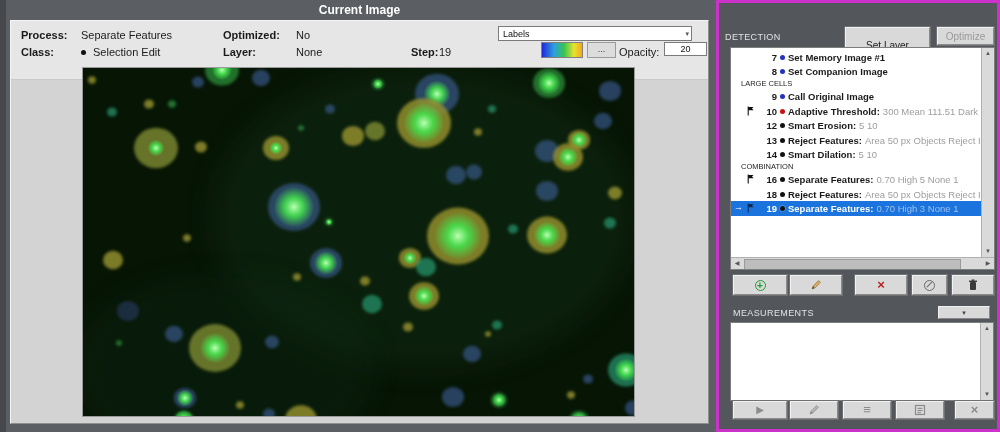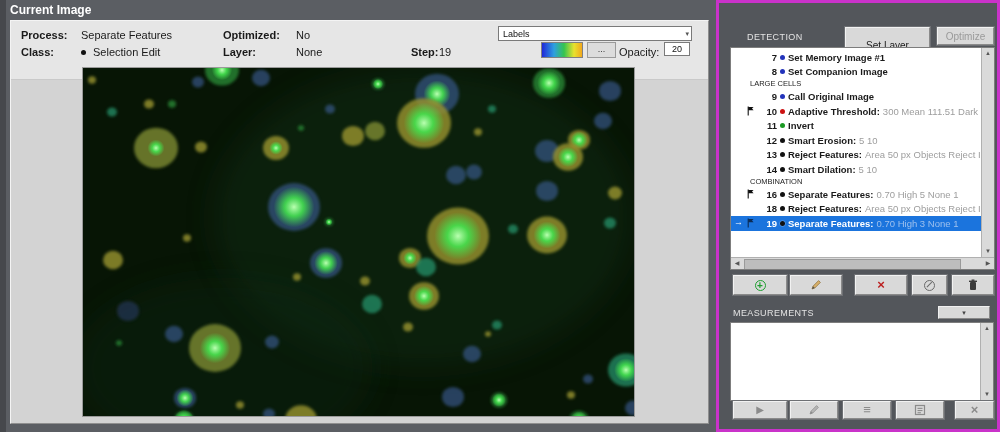--- a/index.html
+++ b/index.html
@@ -1,30 +1,30 @@
 <!DOCTYPE html>
 <html><head>
 <meta charset="utf-8">
 <style>
   html,body{margin:0;padding:0}
   body{width:1000px;height:432px;background:#5b5e63;font-family:"Liberation Sans",sans-serif;position:relative;overflow:hidden;-webkit-font-smoothing:antialiased}
   .edge-strip{position:absolute;left:0;top:0;width:6px;height:432px;background:#46484c}
 
   
-  .left-title{position:absolute;left:10px;top:0;width:699px;height:20px;color:#ffffff;font-weight:bold;font-size:12px;line-height:20px}
+  .left-title{position:absolute;left:10px;top:0;width:699px;height:20px;color:#ffffff;font-weight:bold;font-size:12px;text-align:center;line-height:20px}
   .left-panel{position:absolute;left:10px;top:20px;width:699px;height:404px;background:#d3d3d3;border-top:1px solid #f4f4f4;border-left:1px solid #f4f4f4;border-right:1px solid #8f8f8f;border-bottom:1px solid #8f8f8f;box-sizing:border-box}
   .toolbar{position:absolute;left:0;top:0;width:100%;height:58px;background:#e6e6e6;border-bottom:1px solid #c9c9c9}
   .tb-label{position:absolute;font-size:11px;font-weight:bold;color:#1a1a1a;white-space:nowrap}
   .tb-value{position:absolute;font-size:11px;color:#1a1a1a;white-space:nowrap}
   .class-dot{position:absolute;width:5px;height:5px;border-radius:50%;background:#111}
   .overlay-combo{position:absolute;left:487px;top:5px;width:194px;height:15px;background:#ffffff;border:1px solid #7a7a7a;font-size:9px;line-height:14px;padding-left:4px;box-sizing:border-box;color:#111}
   .overlay-combo .chev{position:absolute;right:2px;top:0;font-size:7px;color:#555;line-height:14px}
   .grad-swatch{position:absolute;left:530px;top:21px;width:40px;height:14px;border:1px solid #808080;background:linear-gradient(90deg,#1f28d8 0%,#2f9fe0 30%,#35c44f 55%,#e8e22f 80%,#f2a81d 100%)}
   .dots-btn{position:absolute;left:576px;top:21px;width:27px;height:14px;background:#dcdcdc;border:1px solid #9a9a9a;font-size:9px;text-align:center;line-height:12px;color:#333}
-  .opacity-input{position:absolute;left:653px;top:21px;width:26px;height:14px;background:#fff;border:1px solid #7a7a7a;font-size:9px;text-align:center;line-height:13px;color:#111;box-sizing:border-box}
+  .opacity-input{position:absolute;left:653px;top:21px;width:43px;height:14px;background:#fff;border:1px solid #7a7a7a;font-size:9px;text-align:center;line-height:13px;color:#111;box-sizing:border-box}
   .micro-image{position:absolute;left:71px;top:46px;width:551px;height:348px;border:1px solid #9a9a9a;background:#071505;box-sizing:content-box}
   .micro-image svg{display:block}
 
   
   .recipe-panel{position:absolute;left:716px;top:0;width:284px;height:432px;border:3px solid #ca32ca;background:#53565b;box-sizing:border-box}
   .recipe-title{position:absolute;left:0;top:1px;width:100%;text-align:center;color:#fff;font-weight:bold;font-size:12px}
   .section-label{position:absolute;font-size:9px;color:#e3e3e3;letter-spacing:.4px}
   .win-btn{position:absolute;background:#d9d9d9;border:1px solid #f2f2f2;border-right-color:#8a8a8a;border-bottom-color:#8a8a8a;outline:1px solid #6e7074;font-size:10px;text-align:center;color:#1a1a1a;display:flex;align-items:center;justify-content:center;box-sizing:border-box}
   .win-btn.disabled{color:#9a9a9a}
   .detect-list{position:absolute;left:11px;top:44px;width:265px;height:223px;background:#ffffff;border:1px solid #7d7d7d;box-sizing:border-box;overflow:hidden}
@@ -32,21 +32,21 @@
   .rrow{display:flex;align-items:center;height:14.6px;font-size:9.5px;color:#1a1a1a;white-space:nowrap;position:relative}
   .rrow .lead{width:46px;display:flex;align-items:center;justify-content:flex-end;flex:none}
   .rrow .num{font-weight:bold;text-align:right}
   .rrow .arrow{position:absolute;left:3px;top:1px;font-size:9px;font-weight:bold;color:#fff}
   .rrow .flagbox{position:absolute;left:16px;top:2px;width:8px;height:10px}
   .rrow .dot{width:5px;height:5px;border-radius:50%;margin:0 3px;flex:none}
   .rrow .nm{font-weight:bold}
   .rrow .pr{color:#9d9d9d;margin-left:3px}
   .rrow.sel{background:#1b74dd;color:#fff}
   .rrow.sel .pr{color:#9dc0ee}
-  .grp{height:10px;line-height:10px;font-size:7.5px;color:#222;padding-left:19px}
+  .grp{height:10px;line-height:10px;font-size:7.5px;color:#222;padding-left:10px}
   .vscroll{position:absolute;right:0;top:0;width:13px;bottom:12px;background:#dadada;border-left:1px solid #b0b0b0;box-sizing:border-box}
   .hscroll{position:absolute;left:0;bottom:0;height:12px;right:0;background:#dadada;border-top:1px solid #b0b0b0;box-sizing:border-box}
   .scr-arrow{position:absolute;font-size:6px;color:#555;text-align:center;width:12px;height:11px;line-height:11px}
   .hthumb{position:absolute;left:13px;top:1px;height:9px;width:215px;background:#bdbdbd;border:1px solid #9a9a9a}
   .meas-box{position:absolute;left:11px;top:319px;width:264px;height:79px;background:#ffffff;border:1px solid #7d7d7d;box-sizing:border-box}
   .meas-vscroll{position:absolute;right:0;top:0;bottom:0;width:13px;background:#dadada;border-left:1px solid #b0b0b0;box-sizing:border-box}
   .combo-btn{position:absolute;left:219px;top:303px;width:52px;height:13px;background:#d9d9d9;border:1px solid #f0f0f0;border-right-color:#888;border-bottom-color:#888;font-size:7px;color:#444;text-align:center;line-height:11px;box-sizing:border-box}
   .icon-plus-circle{width:11px;height:11px;border:1.4px solid #1d9e2f;border-radius:50%;color:#1d9e2f;font-weight:bold;font-size:10px;line-height:10px;text-align:center;box-sizing:border-box}
   .icon-x{color:#bb1f1f;font-weight:bold;font-size:13px;line-height:12px}
   .icon-x.gray{color:#8b8b8b}
@@ -186,21 +186,21 @@
         <circle cx="543" cy="302" r="11.9" fill="url(#coreGrad)"></circle>
         <ellipse cx="496" cy="352" rx="10" ry="9.2" fill="#2c8f38" opacity="0.75" filter="url(#blur1)"></ellipse>
         <circle cx="496" cy="352" r="8.5" fill="url(#coreGrad)"></circle>
         <ellipse cx="36" cy="275" rx="3" ry="2.8" fill="#2c8f38" opacity="0.75" filter="url(#blur1)"></ellipse>
         <ellipse cx="550" cy="340" rx="8" ry="7.4" fill="#3f62a0" opacity="0.58" filter="url(#blur1)"></ellipse>
       </svg>
   </div>
 </div>
 
 <div class="recipe-panel">
-  <span class="section-label" style="left:28px;top:29px">DETECTION</span>
+  <span class="section-label" style="left:6px;top:29px">DETECTION</span>
   <div class="win-btn" style="left:126px;top:24px;width:85px;height:36px">Set Layer</div>
   <div class="win-btn disabled" style="left:218px;top:24px;width:57px;height:18px">Optimize</div>
 
   <div class="detect-list">
     <div class="rows" id="detect-rows">
         <div class="rrow">
           <span class="lead">
             <span class="num">7</span>
           </span>
           <span class="dot" style="background:#2233bb"></span>
@@ -225,27 +225,20 @@
           <span class="lead">
             <span class="num">10</span>
           </span>
           <span class="dot" style="background:#cc1111"></span>
           <span class="nm">Adaptive Threshold:</span>
           <span class="pr">300 Mean 111.51 Dark Percentage Non</span>
           <span class="flagbox"><svg width="8" height="10" viewBox="0 0 8 10">
               <path d="M1.2 0.5 v9" stroke="#111" stroke-width="1.1"></path>
               <path d="M1.2 1 h5.4 l-1.6 1.6 1.6 1.6 H1.2 Z" fill="#111"></path>
             </svg></span>
-        </div>
-        <div class="rrow">
-          <span class="lead">
-            <span class="num">11</span>
-          </span>
-          <span class="dot" style="background:#1a9922"></span>
-          <span class="nm">Invert</span>
         </div>
         <div class="rrow">
           <span class="lead">
             <span class="num">12</span>
           </span>
           <span class="dot" style="background:#111111"></span>
           <span class="nm">Smart Erosion:</span>
           <span class="pr">5 10</span>
         </div>
         <div class="rrow">

